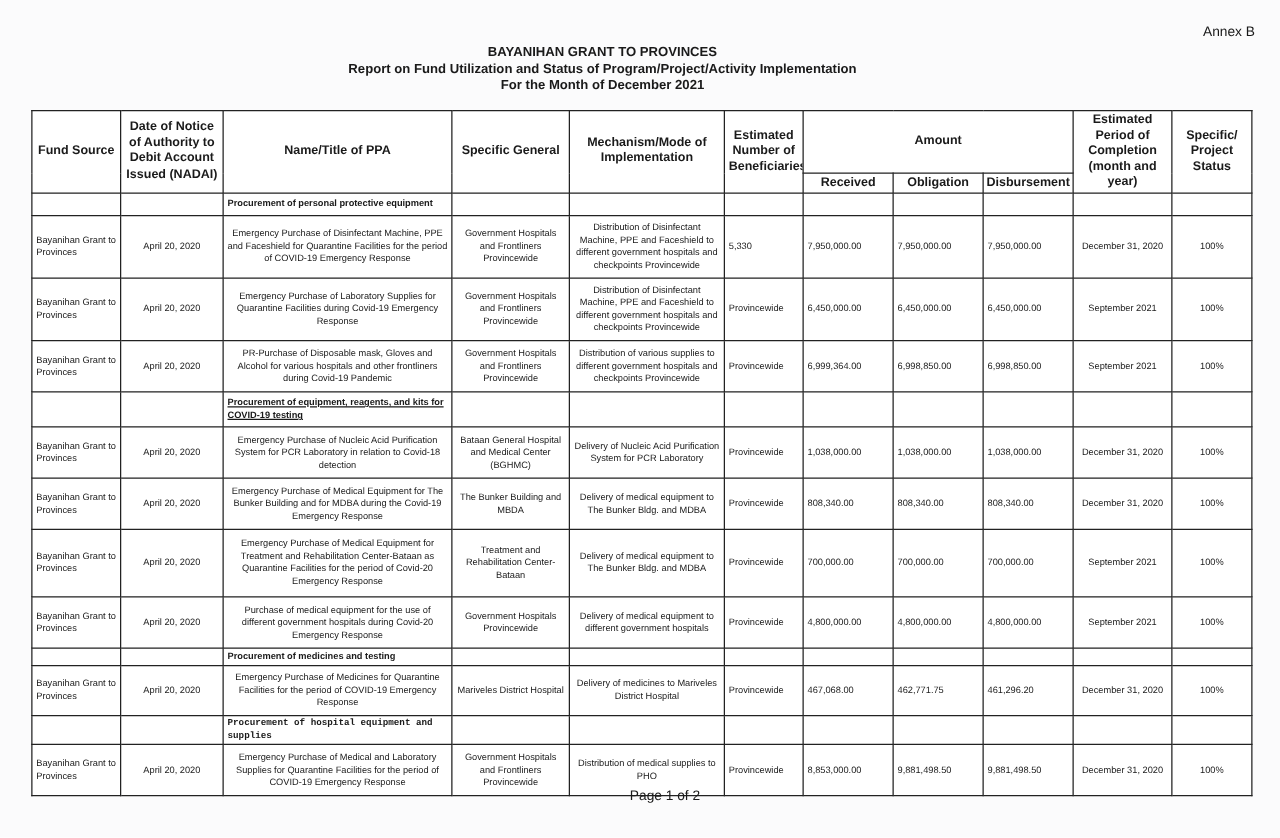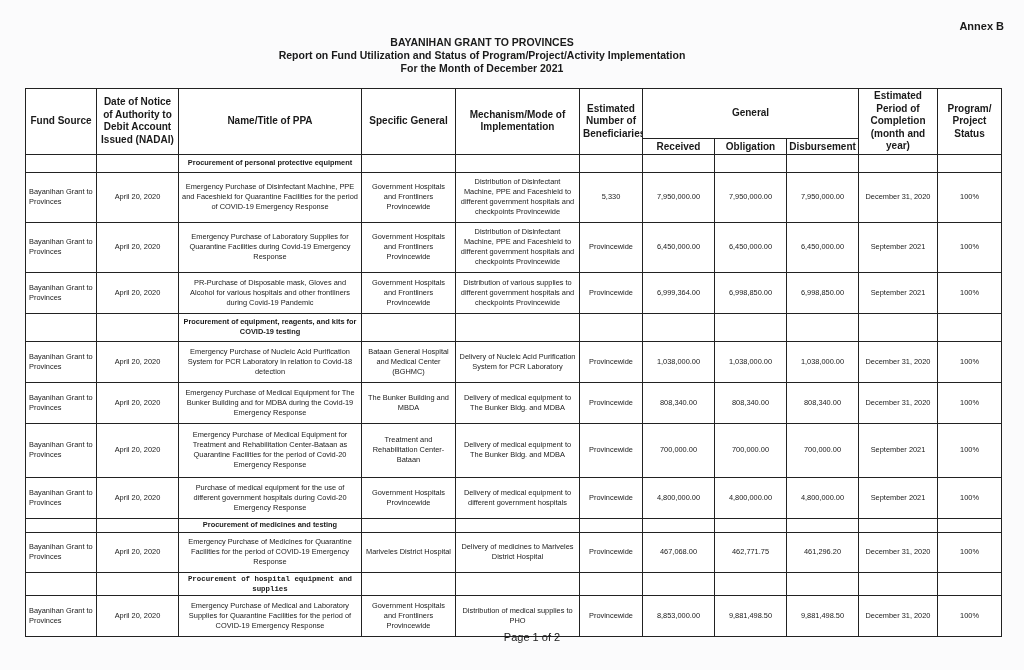--- a/index.html
+++ b/index.html
@@ -5,21 +5,21 @@
   html, body { margin: 0; padding: 0; }
   body {
     width: 1024px; height: 670px; overflow: hidden;
     background: #fbfbfc;
     font-family: "Liberation Sans", sans-serif;
     color: #1a1a1a;
     position: relative;
   }
   .annex {
     position: absolute; right: 20px; top: 20px;
-    font-size: 11px; font-weight: bold;
+    font-size: 11px; font-weight: normal;
   }
   .titles {
     position: absolute; left: 0; width: 1024px; top: 36px; text-align: center;
     font-size: 10.5px; font-weight: bold; line-height: 13px;
   }
   .titles div { margin-left: -60px; }
   table.report {
     position: absolute; left: 25px; top: 88px;
     width: 976px;
     border-collapse: collapse;
@@ -32,23 +32,23 @@
     font-size: 7.4px;
     line-height: 10px;
     vertical-align: middle;
     overflow: hidden;
   }
   table.report th {
     font-size: 10px; line-height: 12.5px; font-weight: bold; text-align: center;
   }
   table.report th.sub { font-size: 10px; line-height: 11px; padding: 0 2px; }
   td.c { text-align: center; }
-  td.r { text-align: center; }
+  td.r { text-align: left; }
   td.l { text-align: left; }
-  td.section { font-weight: bold; font-size: 8px; line-height: 11px; text-align: center; }
+  td.section { font-weight: bold; font-size: 8px; line-height: 11px; text-align: left; }
   .page-footer {
     position: absolute; left: 0; width: 1024px; top: 631px; text-align: center;
     font-size: 11px; margin-left: 20px;
   }
 </style>
 </head>
 <body>
 
 <div class="annex">Annex B</div>
 
@@ -73,23 +73,23 @@
     <col style="width:64px">
   </colgroup>
   <thead>
     <tr style="height:46px">
       <th rowspan="2">Fund Source</th>
       <th rowspan="2">Date of Notice of Authority to Debit Account Issued (NADAI)</th>
       <th rowspan="2">Name/Title of PPA</th>
       <th rowspan="2">Specific General</th>
       <th rowspan="2">Mechanism/Mode of Implementation</th>
       <th rowspan="2">Estimated Number of Beneficiaries</th>
-      <th colspan="3">General</th>
+      <th colspan="3">Amount</th>
       <th rowspan="2">Estimated Period of Completion (month and year)</th>
-      <th rowspan="2">Program/ Project Status</th>
+      <th rowspan="2">Specific/ Project Status</th>
     </tr>
     <tr style="height:14px">
       <th class="sub">Received</th>
       <th class="sub">Obligation</th>
       <th class="sub">Disbursement</th>
     </tr>
   </thead>
   <tbody id="tbody">
       <tr style="height: 18px;">
         <td></td>
@@ -136,21 +136,21 @@
         <td class="c">PR-Purchase of Disposable mask, Gloves and Alcohol for various hospitals and other frontliners during Covid-19 Pandemic</td>
         <td class="c">Government Hospitals and Frontliners Provincewide</td>
         <td class="c">Distribution of various supplies to different government hospitals and checkpoints Provincewide</td>
         <td class="r">Provincewide</td>
         <td class="r">6,999,364.00</td>
         <td class="r">6,998,850.00</td>
         <td class="r">6,998,850.00</td>
         <td class="c">September 2021</td>
         <td class="c">100%</td>
       </tr>
-      <tr style="height: 28px;">
+      <tr style="height: 28px; text-decoration: underline;">
         <td></td>
         <td></td>
         <td class="section">Procurement of equipment, reagents, and kits for COVID-19 testing</td>
         <td></td>
         <td></td>
         <td></td>
         <td></td>
         <td></td>
         <td></td>
         <td></td>

